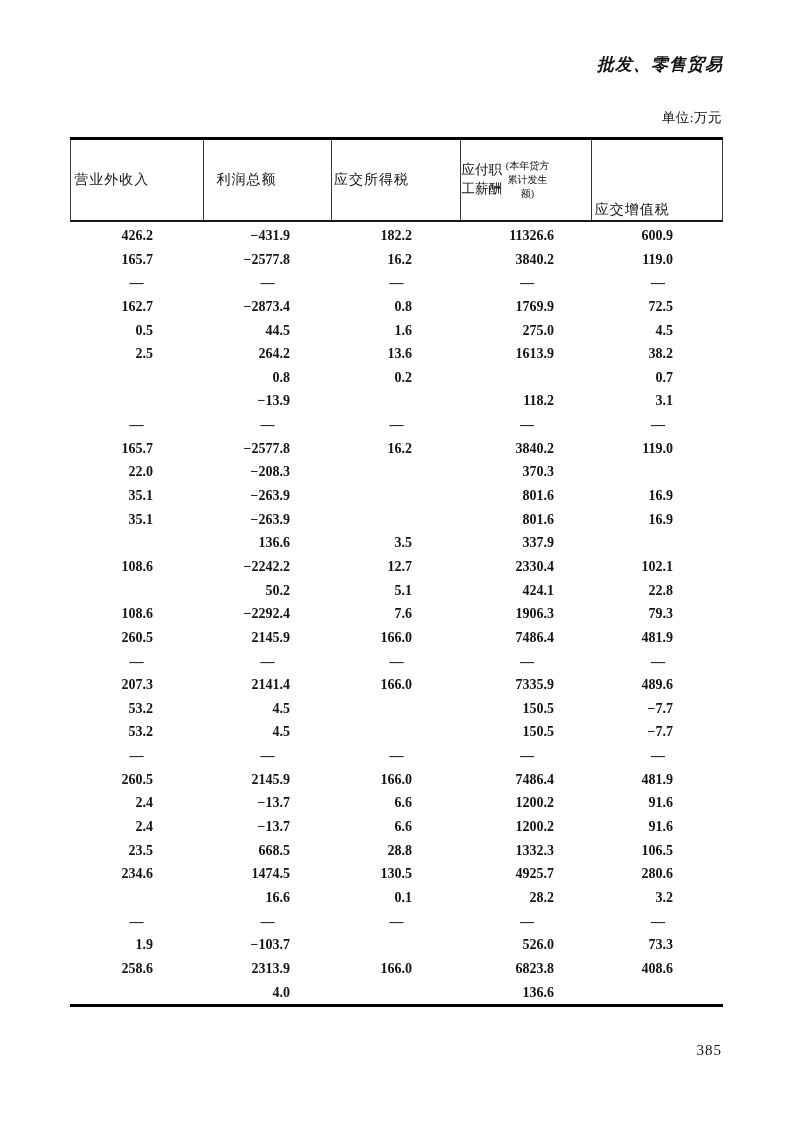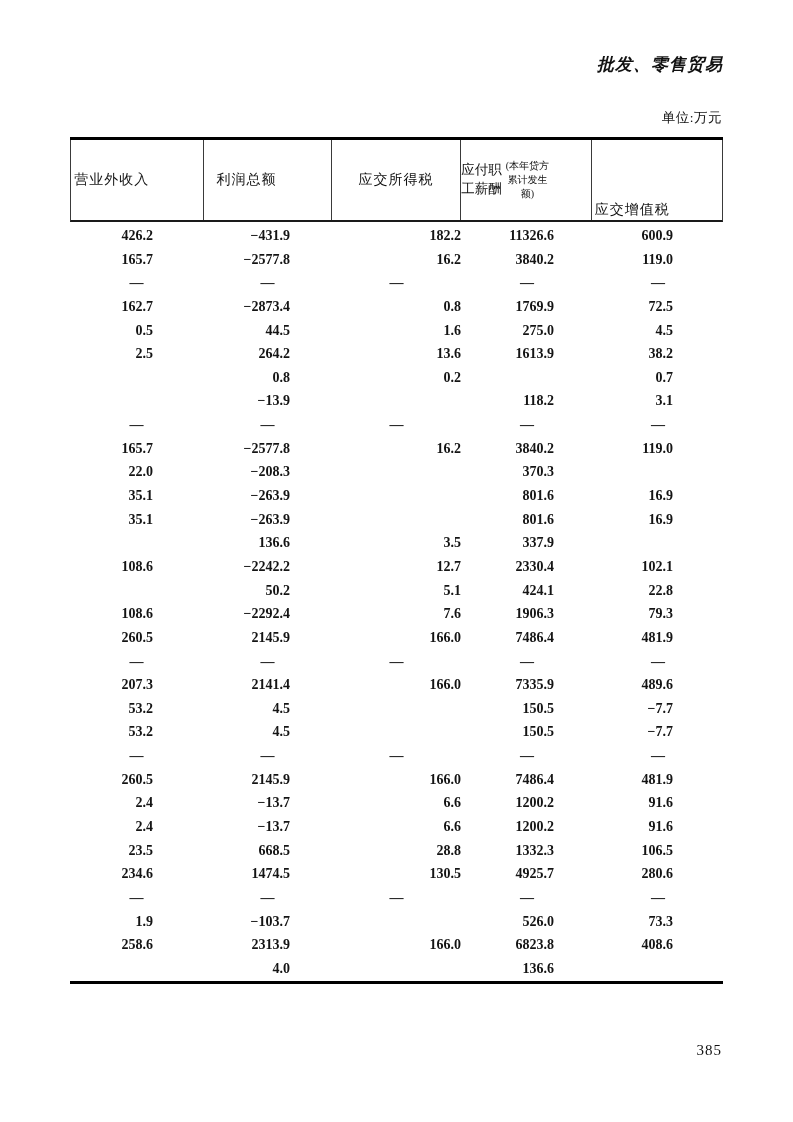--- a/index.html
+++ b/index.html
@@ -44,21 +44,21 @@
   .th.has-sub .main { font-size:13.5px; letter-spacing:0; }
   .tbody { padding-top:2px; }
   .tr { display:flex; height:23.65px; }
   .td {
     font-size:14px; font-weight:600; line-height:23.65px;
     text-align:right; color:#141414; white-space:nowrap;
   }
   .td.dash { text-align:center; padding-right:0 !important; font-weight:bold; }
   .c0 { width:133px; padding-right:50px; }
   .c1 { width:129px; padding-right:42px; }
-  .c2 { width:129px; }
+  .c2 { width:129px; padding-right:49px; }
   .c3 { width:132px; padding-right:39px; }
   .c4 { width:130px; padding-right:50px; }
   .page-number {
     position:absolute; top:1042px; right:71px;
     font-size:15px; letter-spacing:1px; color:#111;
   }
 </style>
 </head>
 <body>
 
@@ -278,20 +278,27 @@
           <div class="td c4">106.5</div>
         </div>
         <div class="tr">
           <div class="td c0">234.6</div>
           <div class="td c1">1474.5</div>
           <div class="td c2">130.5</div>
           <div class="td c3">4925.7</div>
           <div class="td c4">280.6</div>
         </div>
         <div class="tr">
+          <div class="td c0"></div>
+          <div class="td c1">16.6</div>
+          <div class="td c2">0.1</div>
+          <div class="td c3">28.2</div>
+          <div class="td c4">3.2</div>
+        </div>
+        <div class="tr">
           <div class="td c0 dash">—</div>
           <div class="td c1 dash">—</div>
           <div class="td c2 dash">—</div>
           <div class="td c3 dash">—</div>
           <div class="td c4 dash">—</div>
         </div>
         <div class="tr">
           <div class="td c0">1.9</div>
           <div class="td c1">−103.7</div>
           <div class="td c2"></div>

